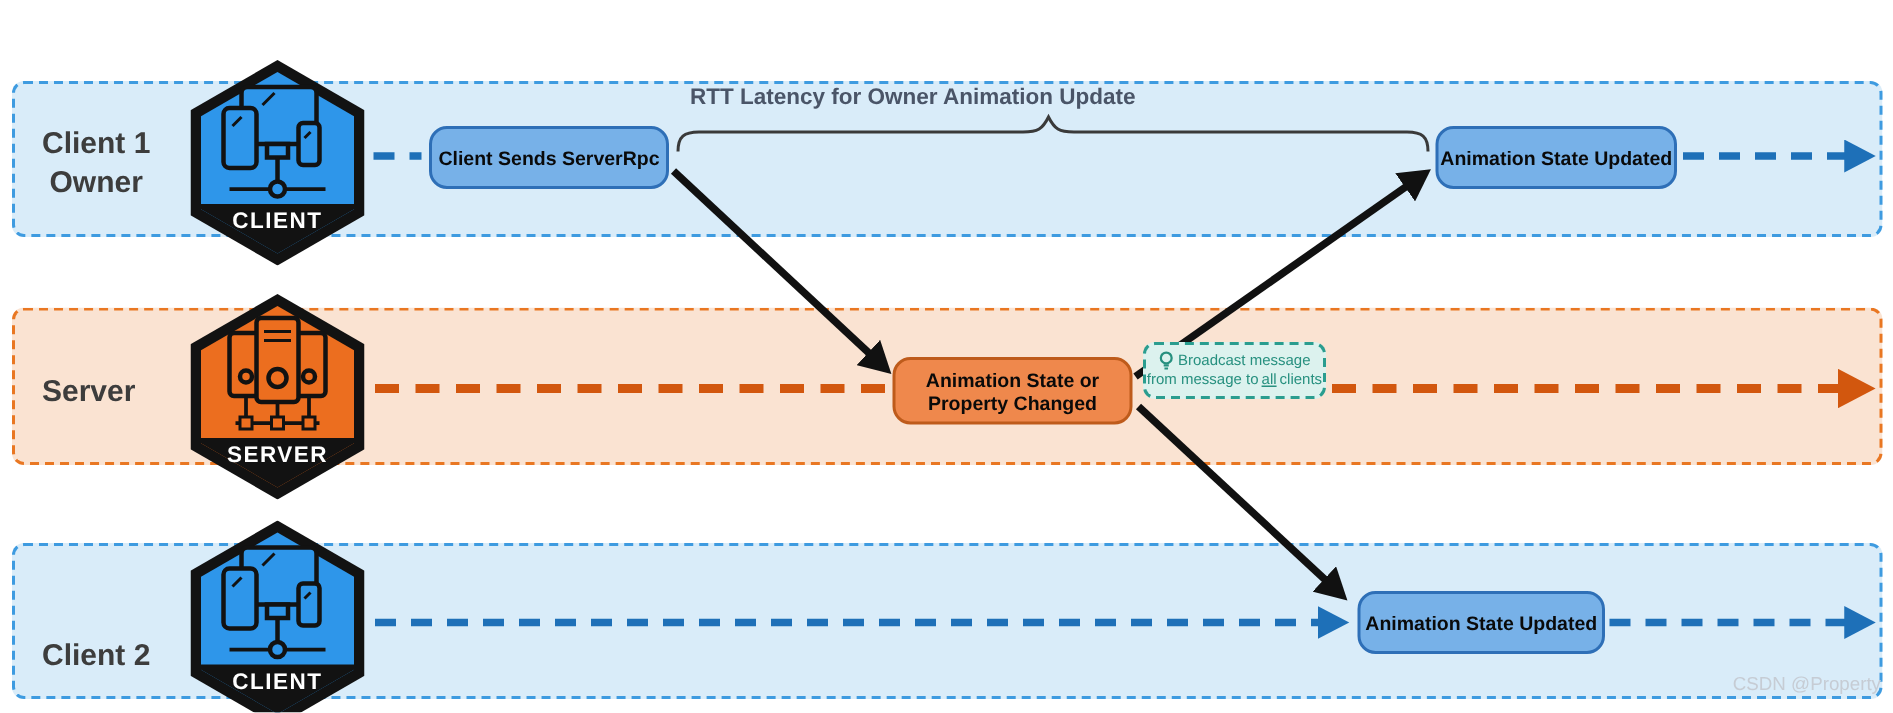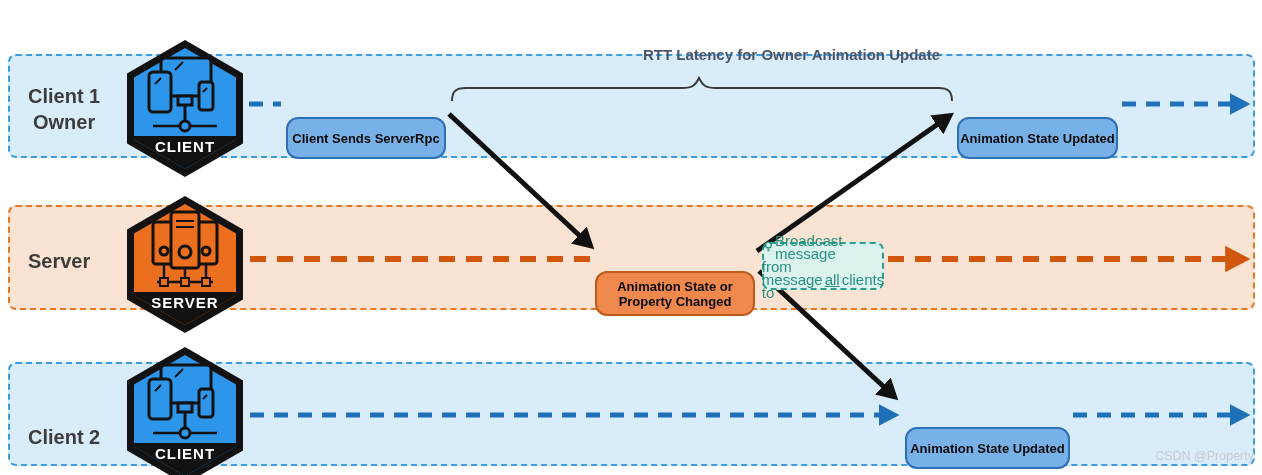--- a/index.html
+++ b/index.html
@@ -23,31 +23,31 @@
   #hex3{left:127px;top:347px;}
   .node{display:flex;align-items:center;justify-content:center;text-align:center;
         box-sizing:border-box;border-radius:12px;font-weight:700;color:#0a0a0a;
         font-size:13px;line-height:15px;white-space:pre-line;}
   .node.blue{background:#77b1e8;border:2.5px solid #2e6fb7;}
   .node.orange{background:#ef884c;border:2.5px solid #be5b1b;}
   #node-client-sends{left:286px;top:84px;width:160px;height:42px;}
   #node-updated-c1 {left:957px;top:84px;width:161px;height:42px;}
   #node-server-changed{left:595px;top:238px;width:160px;height:45px;}
   #node-updated-c2 {left:905px;top:394px;width:165px;height:42px;}
-  #rtt-label{left:460px;top:46px;width:480px;text-align:right;
+  #rtt-label{left:460px;top:56px;width:480px;text-align:left;
              font-size:15px;font-weight:700;color:#4a5568;}
-  #annotation{left:762px;top:242px;width:122px;height:48px;box-sizing:border-box;
+  #annotation{left:762px;top:228px;width:122px;height:38px;box-sizing:border-box;
               background:#dcf2ee;border:2px dashed #2a9d8f;border-radius:8px;
               display:flex;flex-direction:column;align-items:center;justify-content:center;
-              font-size:15px;line-height:13px;color:#27907f;z-index:6;}
+              font-size:10px;line-height:13px;color:#27907f;z-index:6;}
   #annotation .row{display:flex;align-items:center;gap:2px;}
   #annotation u{text-underline-offset:1px;}
   #overlay{left:0;top:0;z-index:5;pointer-events:none;}
   #watermark{right:8px;top:449px;font-size:12.5px;color:#c6ccd4;z-index:7;}
-  .z2{z-index:2;} .z3{z-index:3;margin-top:33px;} .z4{z-index:4;}
+  .z2{z-index:2;} .z3{z-index:3;} .z4{z-index:4;}
 </style>
 </head>
 <body>
 
 <div id="stage">
 
 
   <div id="lane-client1" class="abs lane client"></div>
   <div id="lane-server" class="abs lane server"></div>
   <div id="lane-client2" class="abs lane client"></div>

